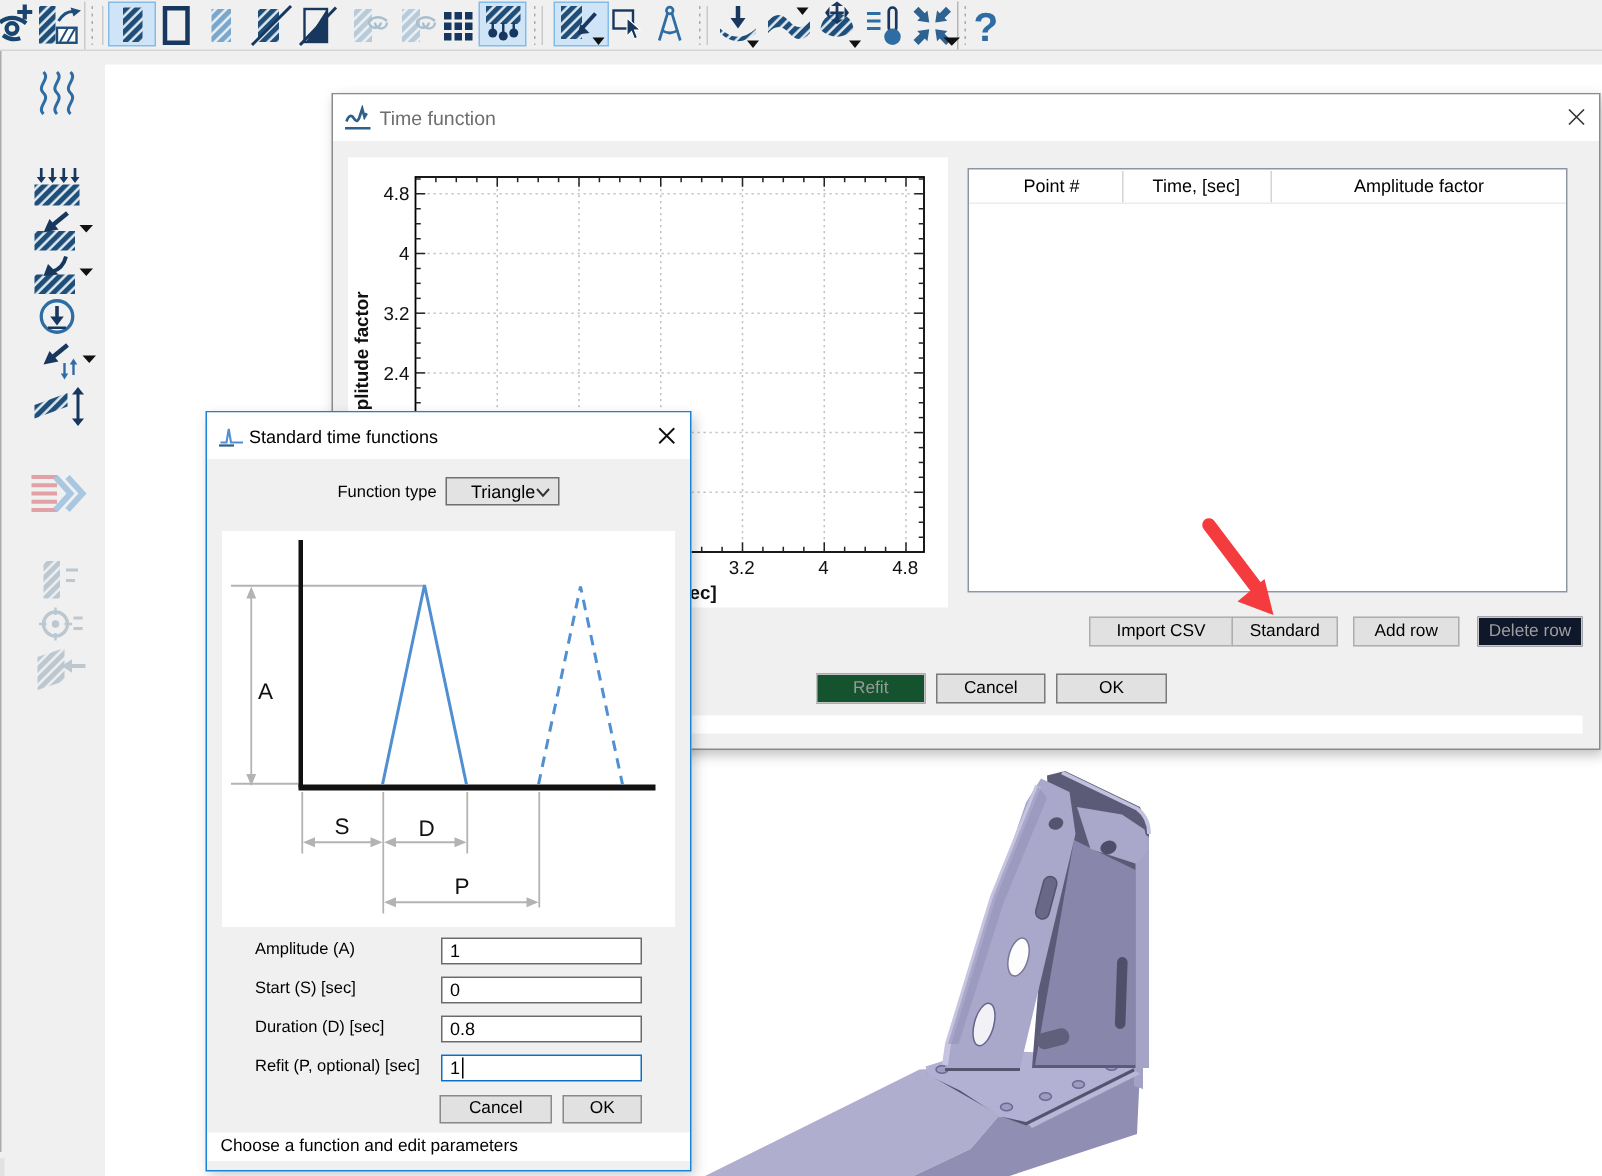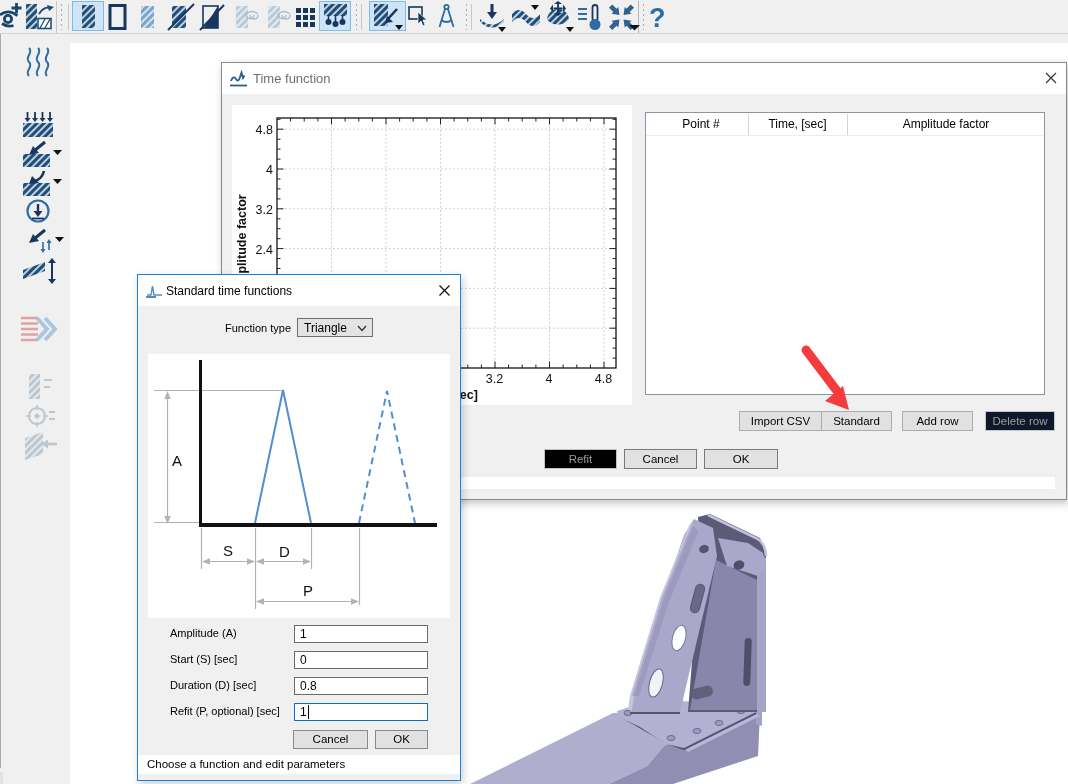--- a/index.html
+++ b/index.html
@@ -419,44 +419,44 @@
   </svg>
 
   <div class="abs" style="left:423px; top:49px; width:400px; height:283px; background:#fff; border:1px solid #8c95a1;">
     <div class="abs" style="left:102px; top:1px; width:1px; height:21px; background:#d4d4d4;"></div>
     <div class="abs" style="left:201px; top:1px; width:1px; height:21px; background:#d4d4d4;"></div>
     <div class="abs" style="left:0; top:22px; width:398px; height:1px; background:#ececec;"></div>
     <div class="abs" style="left:4px; top:4px; width:102px; text-align:center; font-size:12px;">Point #</div>
     <div class="abs" style="left:102px; top:4px; width:99px; text-align:center; font-size:12px;">Time, [sec]</div>
     <div class="abs" style="left:201px; top:4px; width:198px; text-align:center; font-size:12px;">Amplitude factor</div>
   </div>
-  <div class="btn" style="left:517px; top:348px; width:83px; height:20px;">Import CSV</div>
+  <div class="btn" style="left:504px; top:348px; width:96px; height:20px;">Import CSV</div>
   <div class="btn" style="left:599px; top:348px; width:71px; height:20px;">Standard</div>
   <div class="btn" style="left:680px; top:348px; width:71px; height:20px;">Add row</div>
   <div class="btn dis" style="left:763px; top:348px; width:70px; height:20px;">Delete row</div>
-  <div class="btn dis" style="left:322px; top:386px; width:73px; height:20px; background:#000000; border-color:#c2c2c2; color:#9a9a9a;">Refit</div>
+  <div class="btn dis" style="left:322px; top:386px; width:73px; height:20px; background:#14532d; border-color:#c2c2c2; color:#9a9a9a;">Refit</div>
   <div class="btn" style="left:402px; top:386px; width:73px; height:20px; border-color:#7a7a7a;">Cancel</div>
   <div class="btn" style="left:482px; top:386px; width:74px; height:20px; border-color:#7a7a7a;">OK</div>
   <div class="abs" style="left:0px; top:414px; width:833px; height:12px; background:#fff;"></div>
 </div>
 
 <div class="abs" id="dlgstd" style="left:137px; top:274px; width:324px; height:507px;
   background:#f0f0f0; border:1px solid #1883d7; box-shadow:2px 3px 8px rgba(0,0,0,0.2);">
   <div class="abs" style="left:0; top:0; width:322px; height:31px; background:#fff;">
     <svg class="abs" style="left:8px; top:9px;" width="18" height="14" viewBox="0 0 18 14">
       <path d="M1 11 L5 11 L6.5 2 L8 11 L16 11" fill="none" stroke="#4f8fd2" stroke-width="1.4"></path>
       <line x1="0" y1="13" x2="10" y2="13" stroke="#2e5f8a" stroke-width="1.5"></line>
     </svg>
     <div class="abs" style="left:28px; top:9px; font-size:12px; color:#000;">Standard time functions</div>
     <svg class="abs" style="left:300px; top:9px;" width="13" height="13" viewBox="0 0 13 13">
       <path d="M1.5 1.5 L11.5 11.5 M11.5 1.5 L1.5 11.5" stroke="#111" stroke-width="1.3"></path>
     </svg>
   </div>
   <div class="abs" style="left:87px; top:47px; font-size:11px;">Function type</div>
-  <div class="abs" style="left:159px; top:43px; width:76px; height:19px; background:#e3e3e3; border:1px solid #707070; font-size:12px; padding:2px 0 0 6px;">Triangle
+  <div class="abs" style="left:159px; top:43px; width:76px; height:19px; background:#e3e3e3; border:1px solid #707070; font-size:12px; padding:2px 0 0 16px;">Triangle
     <svg class="abs" style="right:5px; top:6px;" width="10" height="7" viewBox="0 0 10 7">
         <path d="M1 1 L5 5.5 L9 1" fill="none" stroke="#333" stroke-width="1.3"></path>
       </svg>
   </div>
 
   <svg class="abs" style="left:10px; top:79px; background:#fff;" width="302" height="264" viewBox="0 0 302 264">
     <g stroke="#b3b3b3" stroke-width="1.2" fill="none">
       <line x1="6" y1="36.5" x2="135" y2="36.5"></line>
       <line x1="6" y1="168.5" x2="51" y2="168.5"></line>
       <line x1="19.5" y1="41" x2="19.5" y2="166"></line>

